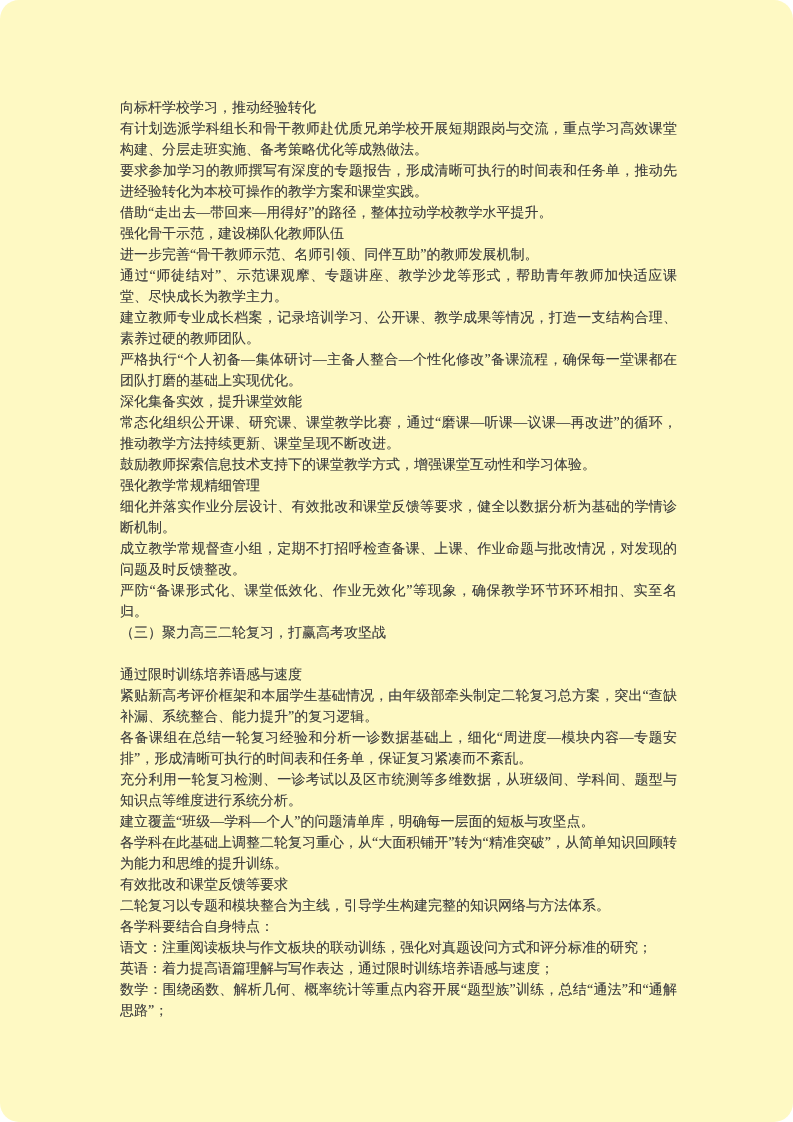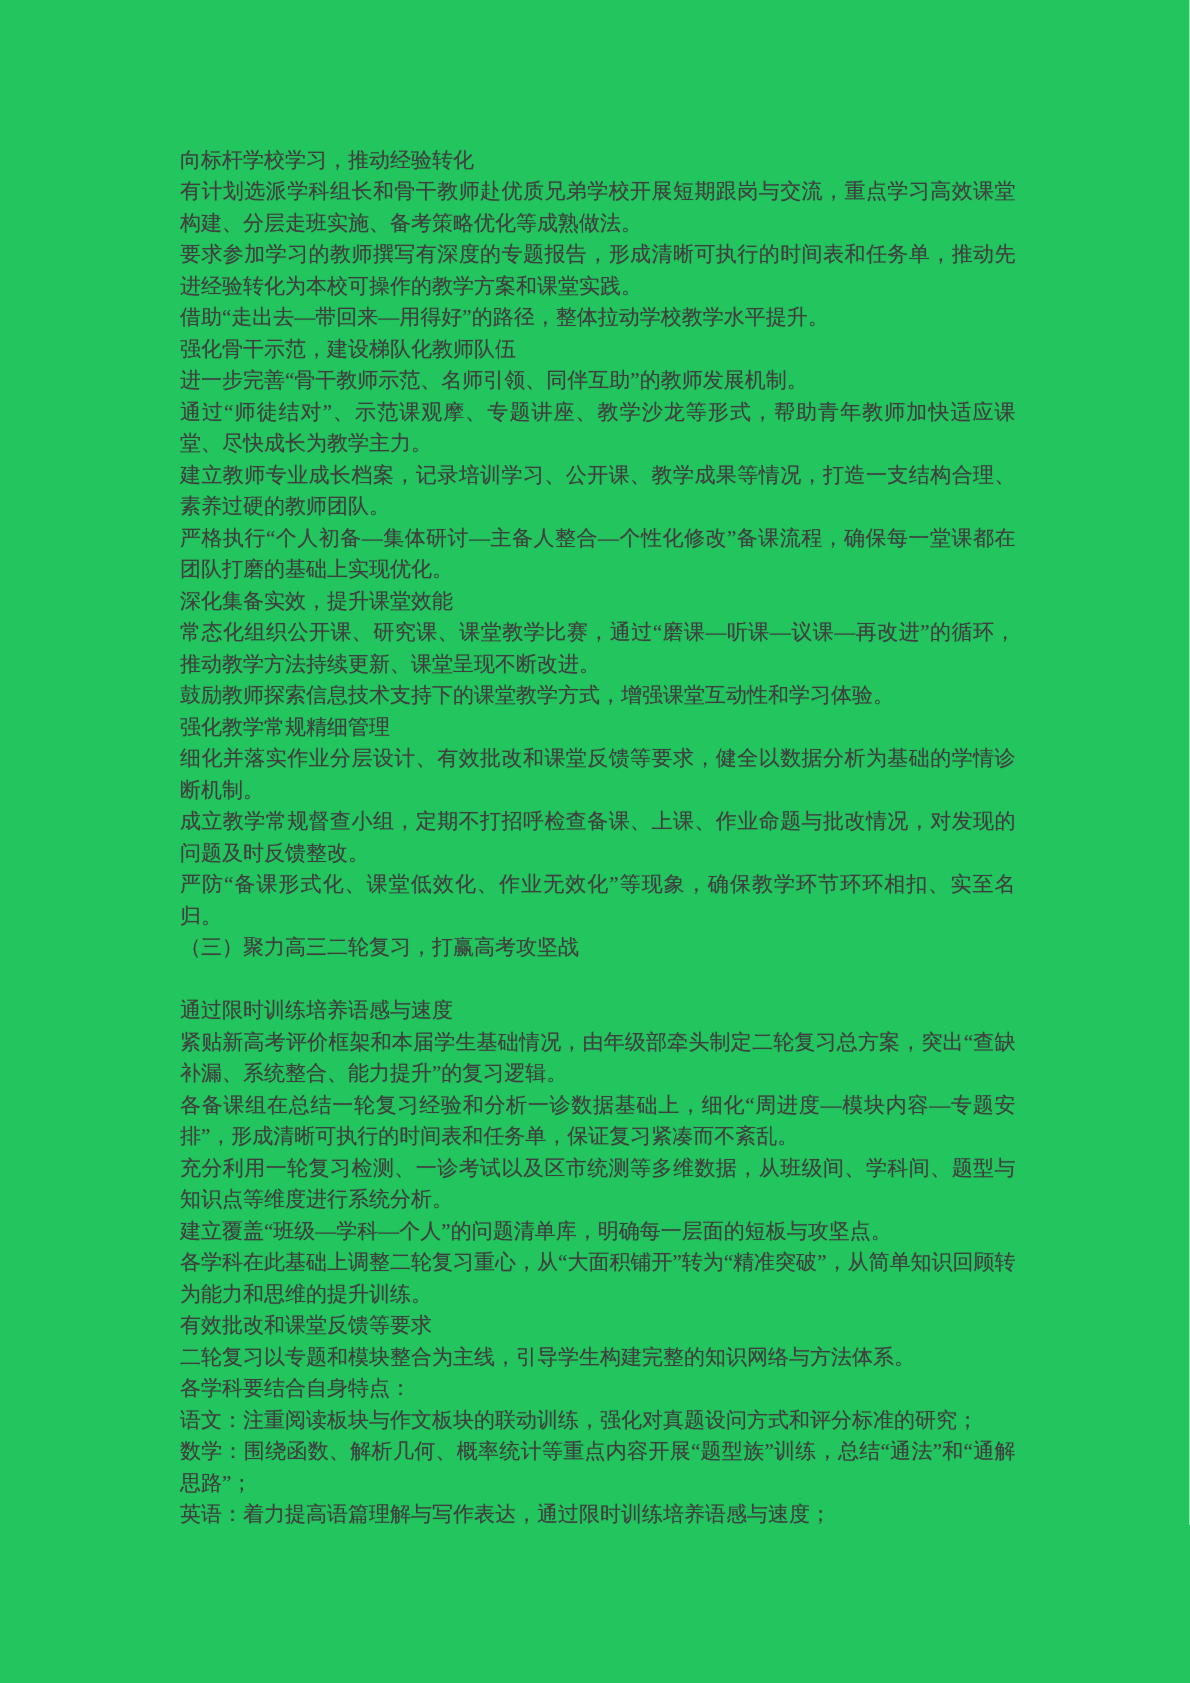--- a/index.html
+++ b/index.html
@@ -4,22 +4,23 @@
 <style>
   html, body {
     margin: 0;
     padding: 0;
     background: #ffffff;
   }
   .page {
     position: relative;
     width: 793px;
     height: 1122px;
-    background: #22c55e;
+    background: #fef9c3;
     overflow: hidden;
+    border-radius: 19px;
   }
   .doc-content {
     position: absolute;
     left: 120px;
     top: 97px;
     width: 557px;
     font-family: "Liberation Serif", "DejaVu Serif", serif;
     font-size: 14px;
     line-height: 21px;
     color: #3f3f3f;
@@ -58,16 +59,16 @@
     <p>通过限时训练培养语感与速度</p>
     <p>紧贴新高考评价框架和本届学生基础情况，由年级部牵头制定二轮复习总方案，突出“查缺补漏、系统整合、能力提升”的复习逻辑。</p>
     <p>各备课组在总结一轮复习经验和分析一诊数据基础上，细化“周进度—模块内容—专题安排”，形成清晰可执行的时间表和任务单，保证复习紧凑而不紊乱。</p>
     <p>充分利用一轮复习检测、一诊考试以及区市统测等多维数据，从班级间、学科间、题型与知识点等维度进行系统分析。</p>
     <p>建立覆盖“班级—学科—个人”的问题清单库，明确每一层面的短板与攻坚点。</p>
     <p>各学科在此基础上调整二轮复习重心，从“大面积铺开”转为“精准突破”，从简单知识回顾转为能力和思维的提升训练。</p>
     <p>有效批改和课堂反馈等要求</p>
     <p>二轮复习以专题和模块整合为主线，引导学生构建完整的知识网络与方法体系。</p>
     <p>各学科要结合自身特点：</p>
     <p>语文：注重阅读板块与作文板块的联动训练，强化对真题设问方式和评分标准的研究；</p>
+    <p>英语：着力提高语篇理解与写作表达，通过限时训练培养语感与速度；</p>
     <p>数学：围绕函数、解析几何、概率统计等重点内容开展“题型族”训练，总结“通法”和“通解思路”；</p>
-    <p>英语：着力提高语篇理解与写作表达，通过限时训练培养语感与速度；</p>
   </div>
 </div>
 
 </body></html>

